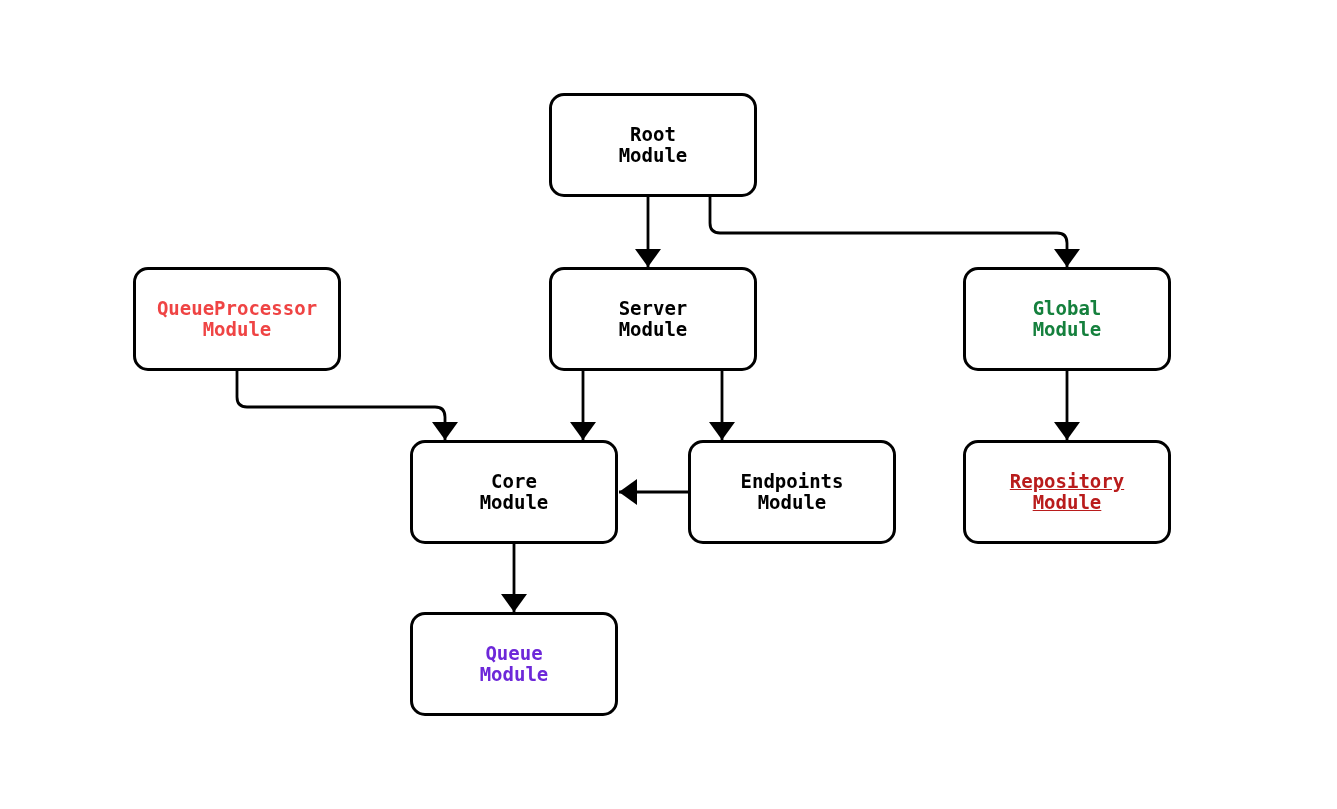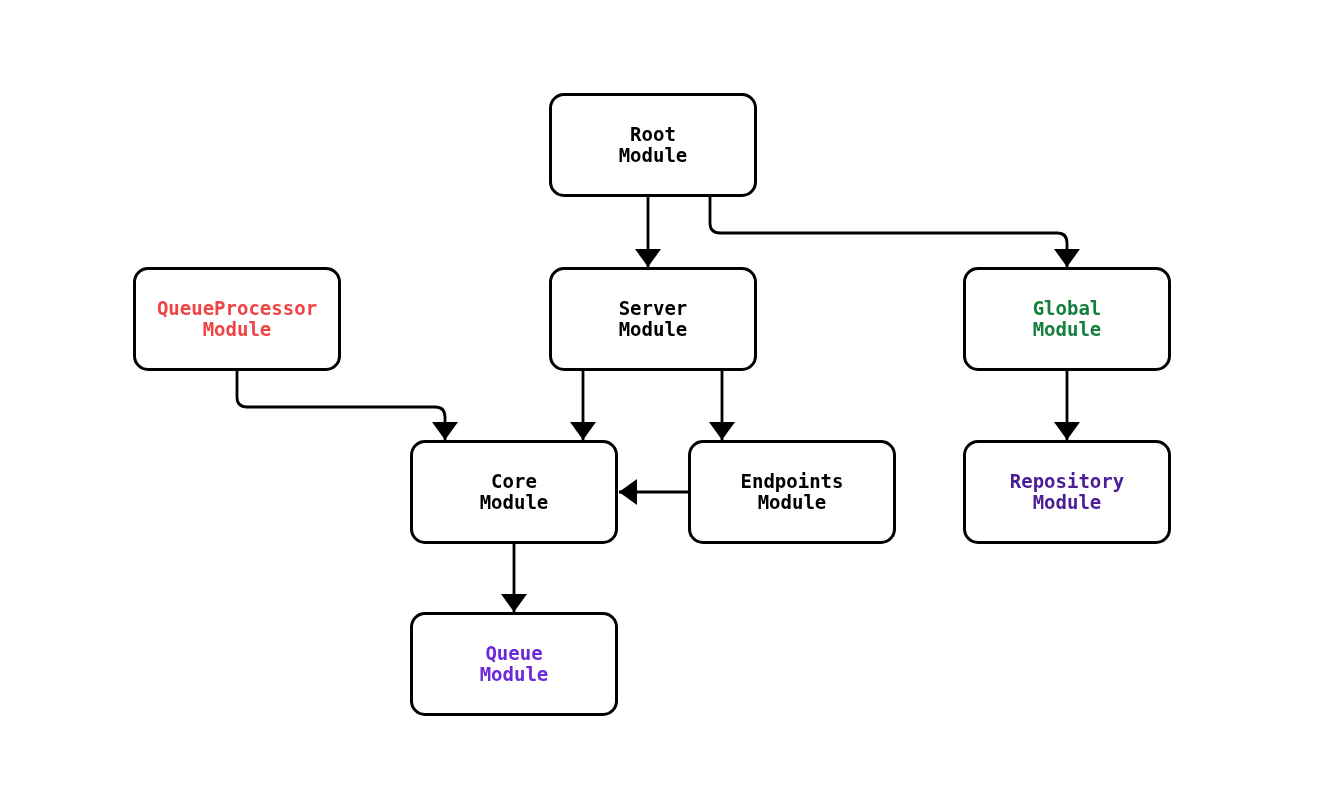--- a/index.html
+++ b/index.html
@@ -92,18 +92,18 @@
     <div class="node" style="left: 963px; top: 267px; width: 208px; height: 104px; border-color: rgb(0, 0, 0); background: rgb(255, 255, 255);">
       <div class="node-label" style="color: #15803d;"><div>Global</div><div>Module</div></div>
     </div>
     <div class="node" style="left: 410px; top: 440px; width: 208px; height: 104px; border-color: rgb(0, 0, 0); background: rgb(255, 255, 255);">
       <div class="node-label" style="color: rgb(0, 0, 0);"><div>Core</div><div>Module</div></div>
     </div>
     <div class="node" style="left: 688px; top: 440px; width: 208px; height: 104px; border-color: rgb(0, 0, 0); background: rgb(255, 255, 255);">
       <div class="node-label" style="color: #000000;"><div>Endpoints</div><div>Module</div></div>
     </div>
     <div class="node" style="left: 963px; top: 440px; width: 208px; height: 104px; border-color: rgb(0, 0, 0); background: rgb(255, 255, 255);">
-      <div class="node-label" style="color: #4c1d95;"><div>Repository</div><div>Module</div></div>
+      <div class="node-label" style="color: #b91c1c; text-decoration: underline;"><div>Repository</div><div>Module</div></div>
     </div>
     <div class="node" style="left: 410px; top: 612px; width: 208px; height: 104px; border-color: rgb(0, 0, 0); background: rgb(255, 255, 255);">
       <div class="node-label" style="color: #6d28d9;"><div>Queue</div><div>Module</div></div>
     </div>
   </div>
 
 </body></html>

